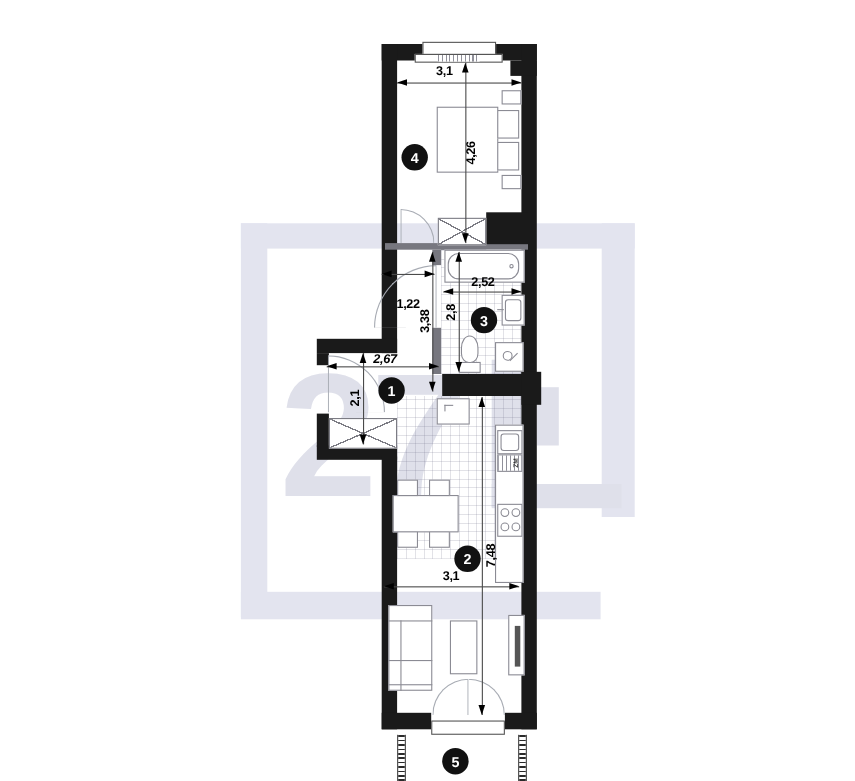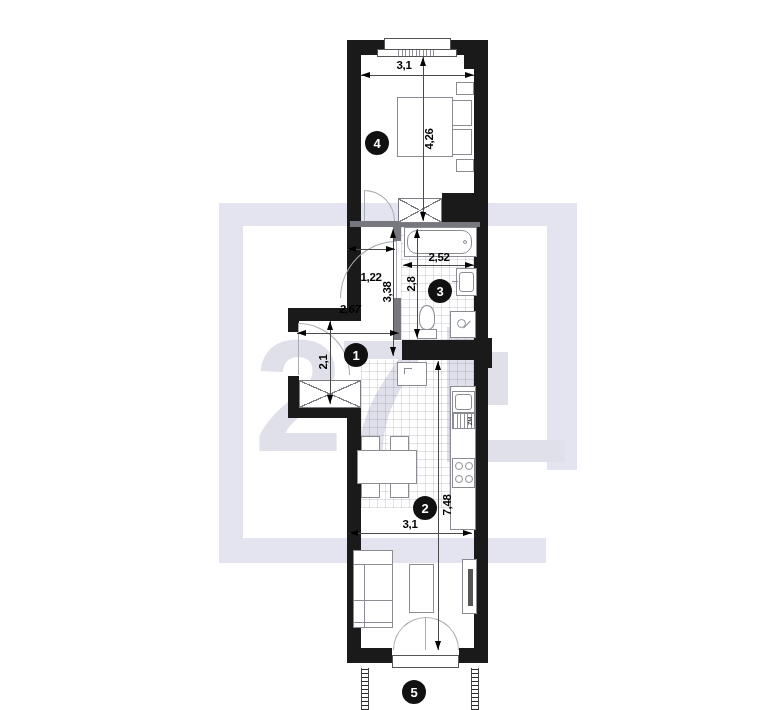--- a/index.html
+++ b/index.html
@@ -173,21 +173,21 @@
   <div class="ar d" style="left:434.5px;top:641px;"></div>
   <div class="ar l" style="left:349px;top:529.5px;"></div>
   <div class="ar r" style="left:463px;top:529.5px;"></div>
 
   <div class="lbl" style="left:404px;top:65px;">3,1</div>
   <div class="lbl v" style="left:429px;top:139px;">4,26</div>
   <div class="lbl" style="left:371px;top:241px;margin-top:36px;">1,22</div>
   <div class="lbl" style="left:439px;top:257px;">2,52</div>
   <div class="lbl v" style="left:411px;top:284px;">2,8</div>
   <div class="lbl v" style="left:387px;top:292px;">3,38</div>
-  <div class="lbl" style="left:350px;top:309px;font-style:italic;">2,67</div>
+  <div class="lbl" style="left:350px;top:327px;font-style:italic;">2,67</div>
   <div class="lbl v" style="left:323px;top:362px;">2,1</div>
   <div class="lbl v" style="left:447px;top:505px;">7,48</div>
   <div class="lbl" style="left:410px;top:524px;">3,1</div>
 
   <div class="badge" style="left:365px;top:131px;">4</div>
   <div class="badge" style="left:428px;top:279px;">3</div>
   <div class="badge" style="left:344px;top:343px;">1</div>
   <div class="badge" style="left:413px;top:496px;">2</div>
   <div class="badge" style="left:402px;top:680px;">5</div>
 

